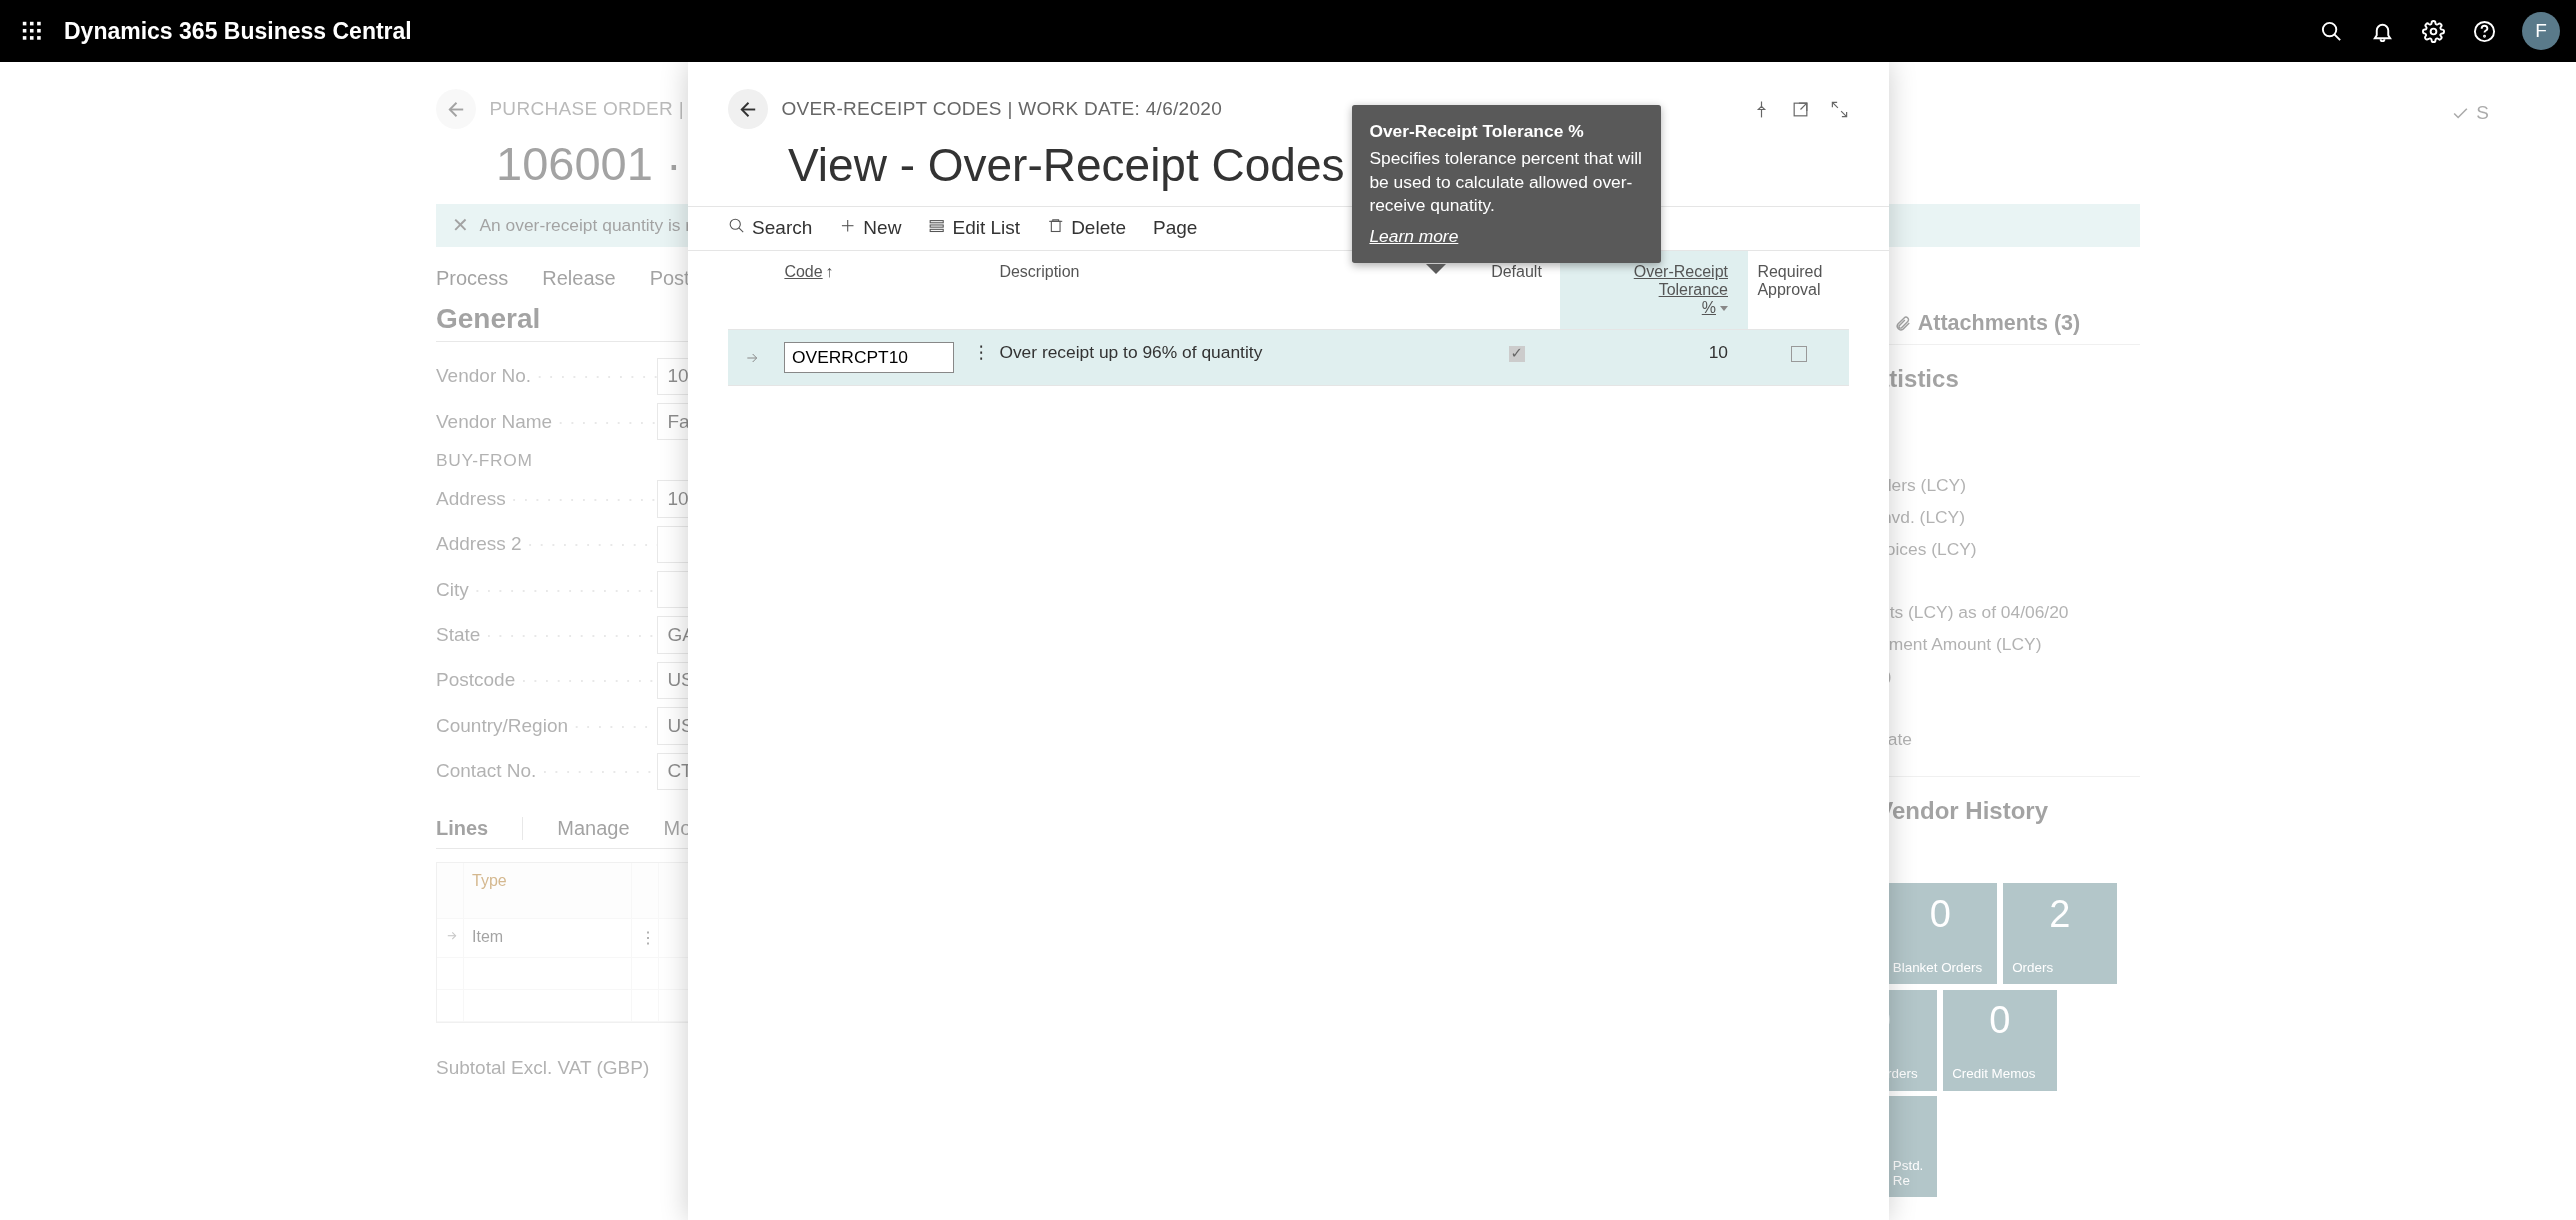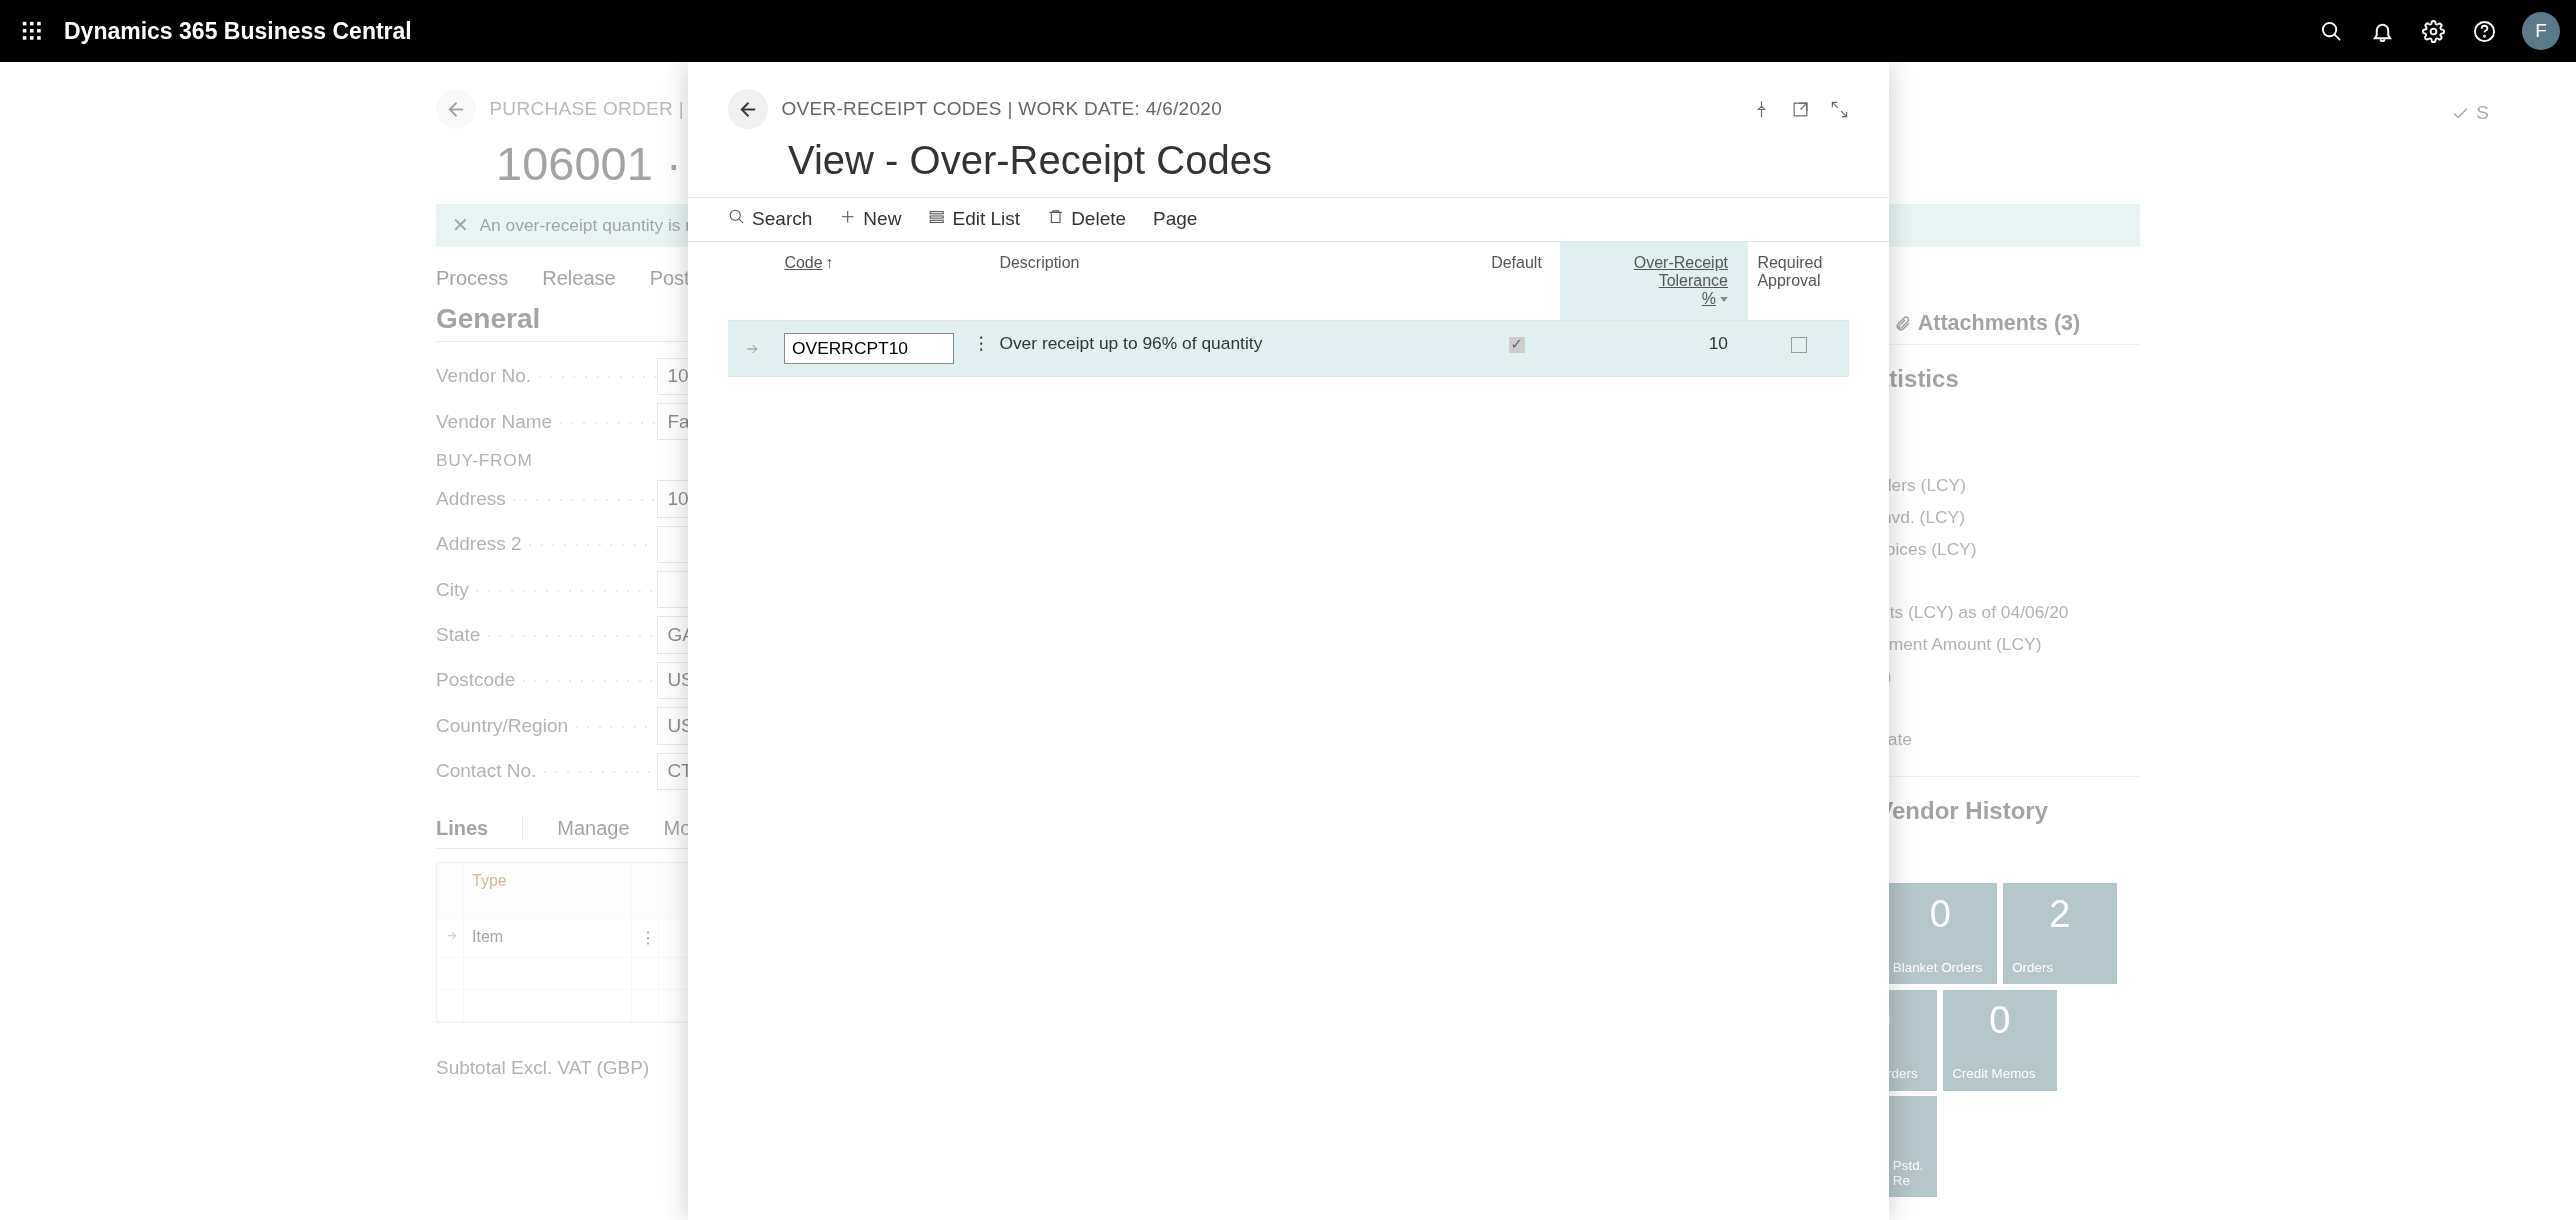--- a/index.html
+++ b/index.html
@@ -78,21 +78,21 @@
   .subtotal-val { margin-left: auto; width: 268px; text-align: right; padding: 6.7px; border-bottom: 0.7px solid #ccc;}
 
   
   .dimmer { position: absolute; top: 62px; left: 0; right: 0; bottom: 0; background: rgba(255,255,255,0.55); }
 
   
   .modal { position: absolute; top: 62px; left: 688px; width: 1201px; bottom: 0; background: #fff; box-shadow: 0 0 27px rgba(0,0,0,0.2); z-index: 10; }
   .modal-header { padding: 27px 40px 13.4px 40px; }
   .modal-header-row { display: flex; align-items: center; gap: 13.4px; }
   .modal-breadcrumb { font-size: 19px; color: #666; letter-spacing: 0.3px; }
-  .modal-title { font-size: 40px; font-weight: 300; margin: 9.4px 0 0 60px; }
+  .modal-title { font-size: 46px; font-weight: 300; margin: 9.4px 0 0 60px; }
   .modal-top-icons { margin-left: auto; display: flex; gap: 20px; }
   .modal-top-icons span { cursor: pointer; font-size: 20px; color: #666; display: flex; align-items: center; }
   .modal-top-icons svg { stroke: #666; fill: none; stroke-width: 1.5; }
 
   .modal-toolbar { border-top: 0.7px solid #e5e5e5; border-bottom: 0.7px solid #e5e5e5; padding: 10.7px 40px; display: flex; gap: 27px; font-size: 19px; }
   .tool-item { display: flex; align-items: flex-start; gap: 6.7px; cursor: pointer; }
   .tool-item svg { stroke: #555; fill: none; stroke-width: 1.5; }
 
   .modal-grid-wrap { padding: 0 40px; }
   .modal-grid { width: 100%; }
@@ -476,20 +476,25 @@
         </svg>
       <span>Delete</span>
     </div>
     <div class="tool-item">
       <span>Page</span>
     </div>
   </div>
 
   <div class="modal-grid-wrap" style="position: relative;">
 
+    <div class="tooltip" style="top:-146px; left:731px;">
+      <div class="tooltip-title">Over-Receipt Tolerance %</div>
+      <div>Specifies tolerance percent that will be used to calculate allowed over-receive qunatity.</div>
+      <div class="tooltip-link">Learn more</div>
+    </div>
 
     <div class="modal-grid">
       <div class="mg-header">
         <div class="mg-cell header ind"></div>
         <div class="mg-cell header code">
           <span>Code</span><span class="sort-arrow">↑</span>
         </div>
         <div class="mg-cell header menu"></div>
         <div class="mg-cell header desc">Description</div>
         <div class="mg-cell header def">Default</div>

